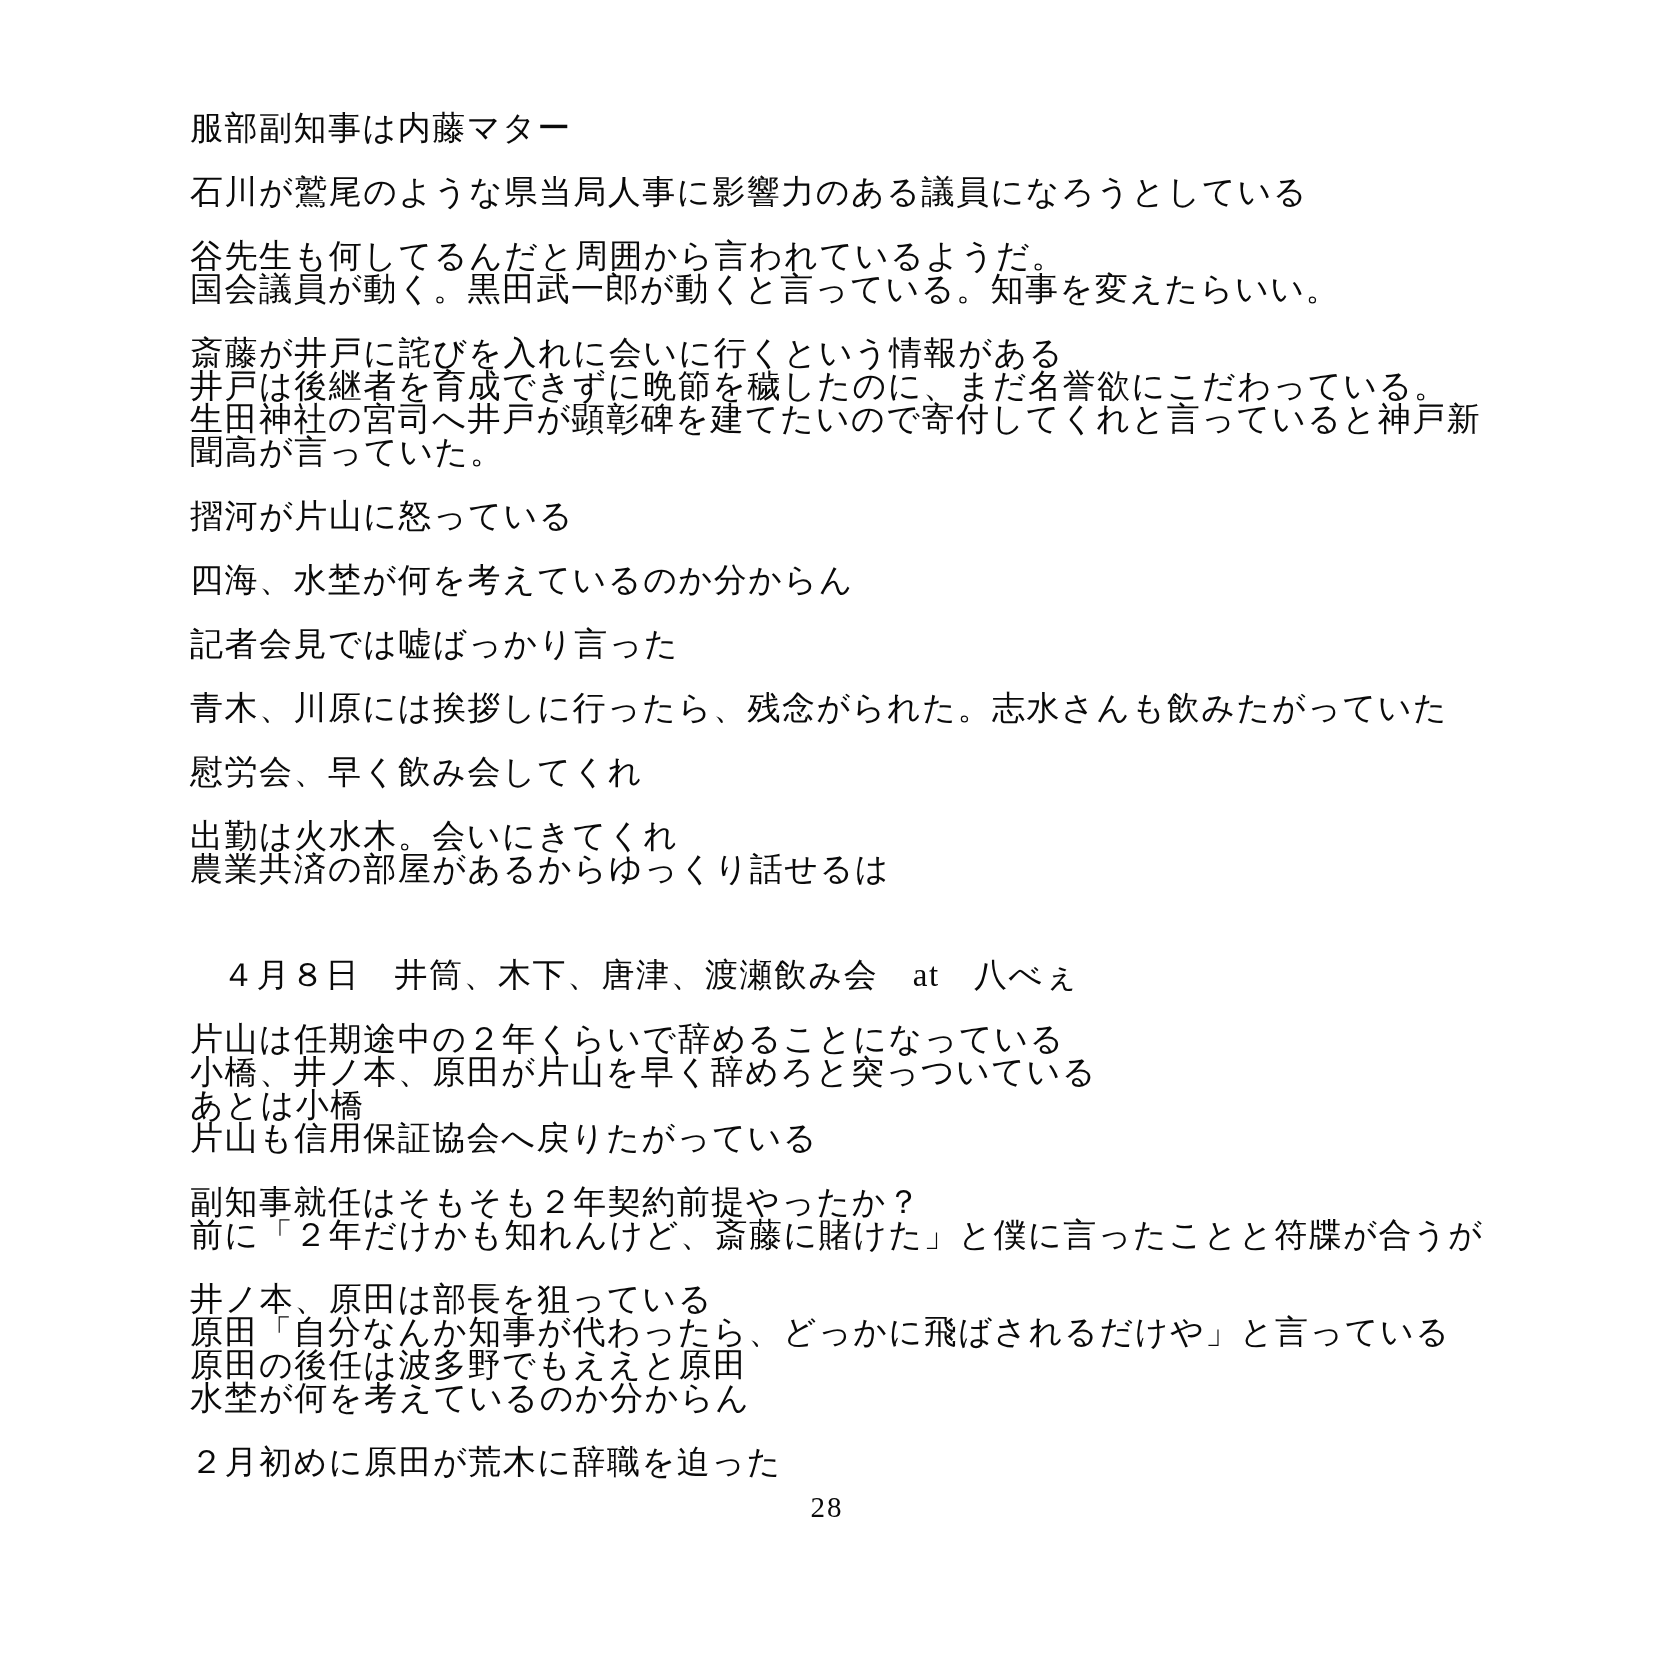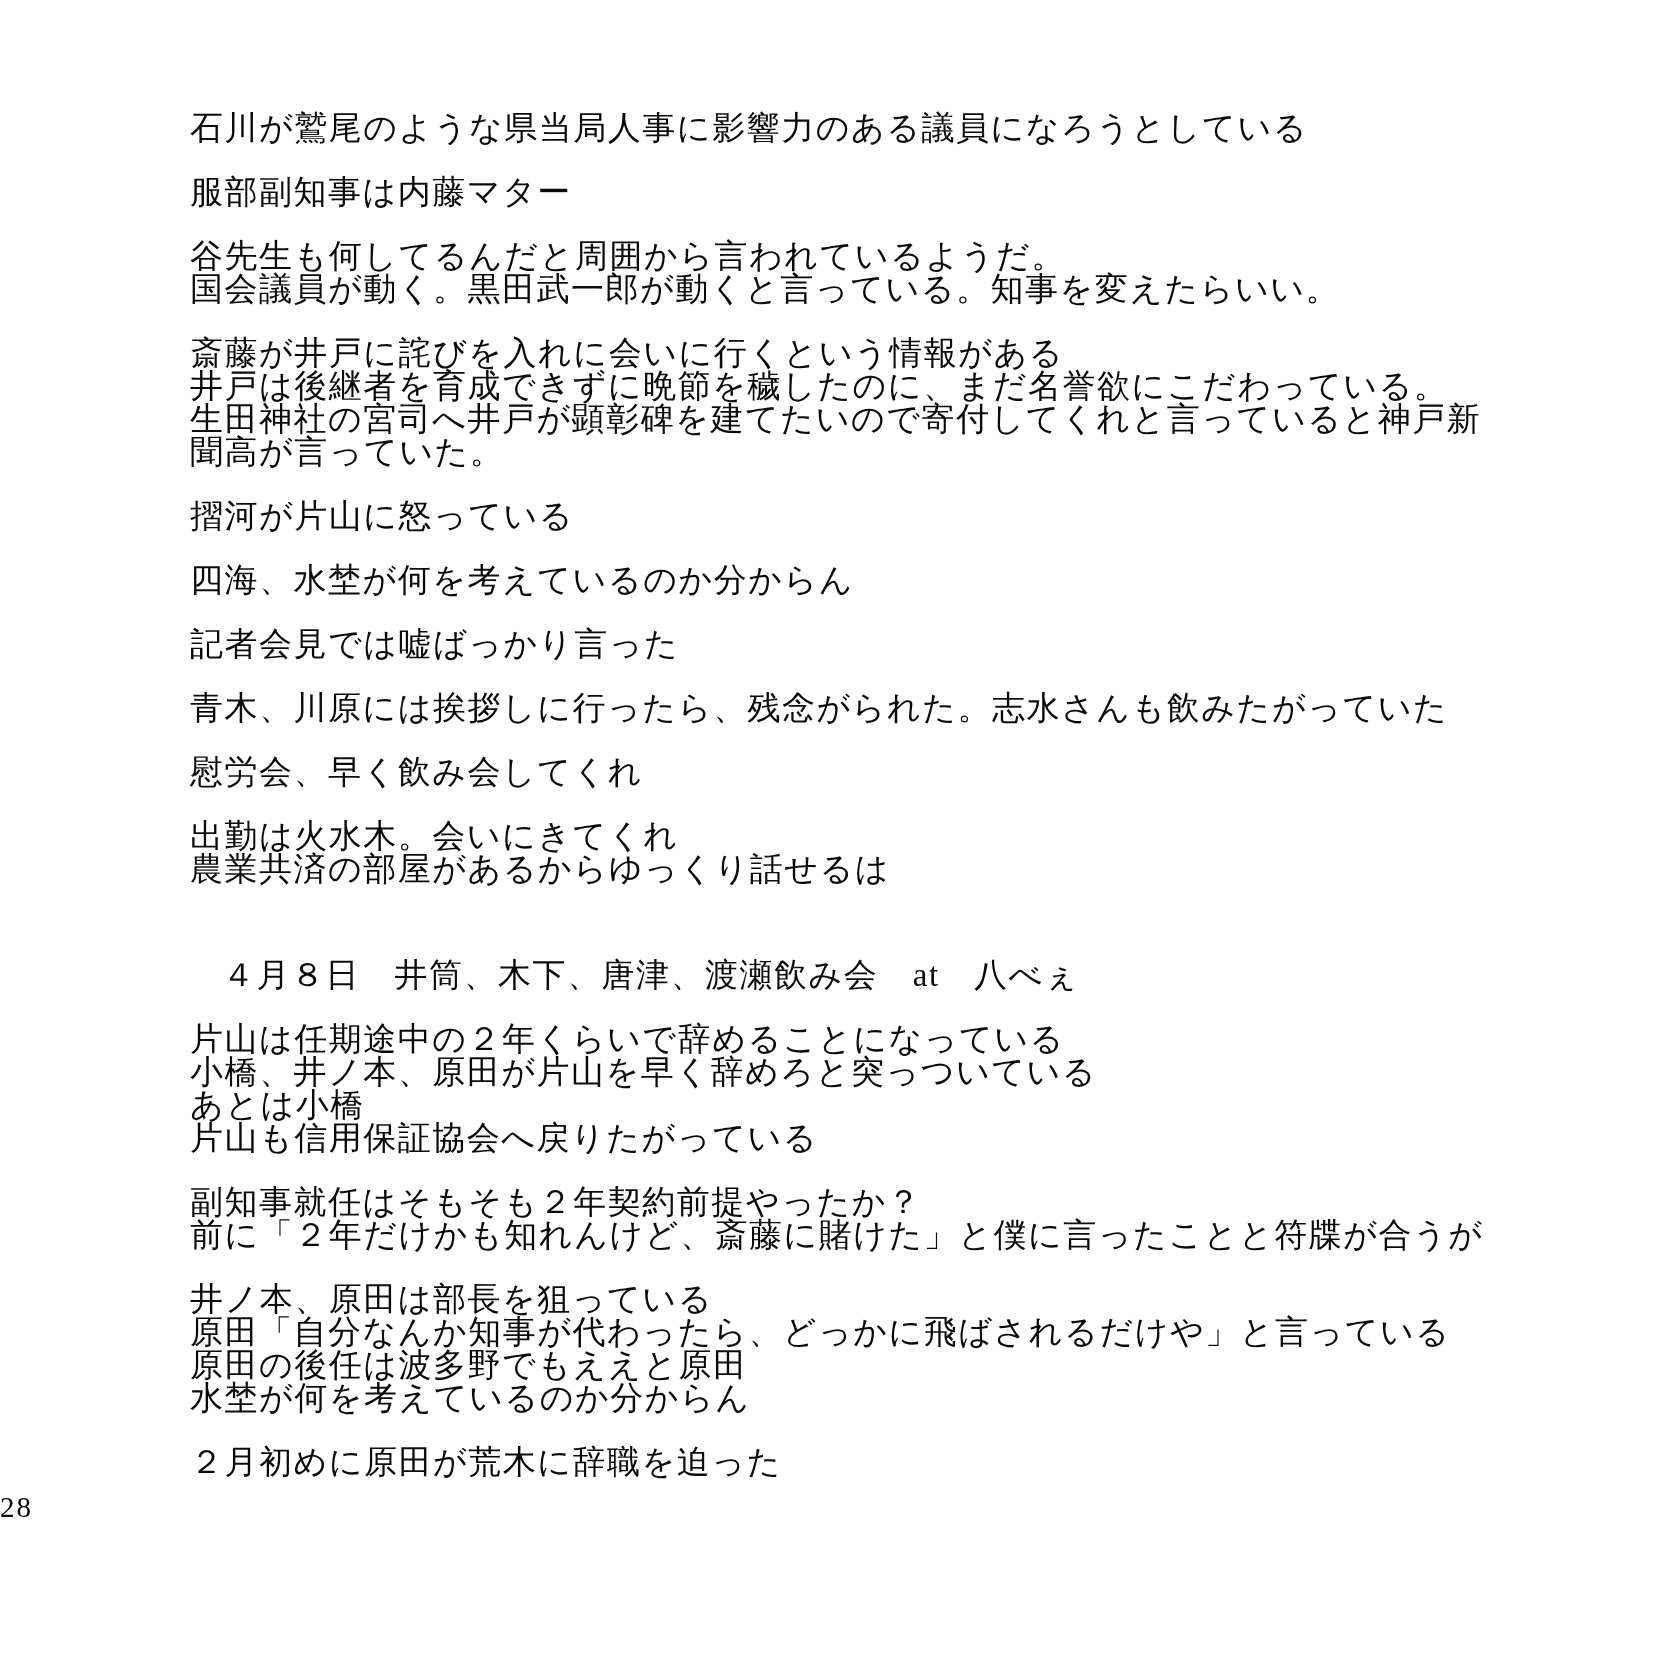--- a/index.html
+++ b/index.html
@@ -45,36 +45,37 @@
     line-height: 33px;
     letter-spacing: 1.5px;
     white-space: pre;
     color: #0a0a0a;
   }
   .page-number {
     position: absolute;
     left: 0;
     top: 1492px;
     width: 1654px;
+    text-align: center;
     font-size: 29px;
     line-height: 30px;
     letter-spacing: 2px;
     color: #0a0a0a;
   }
 </style>
 </head>
 <body>
 
 <div class="page">
   <div class="page-content">
       <div class="para">
-        <div class="line">石川が鷲尾のような県当局人事に影響力のある議員になろうとしている</div>
+        <div class="line">服部副知事は内藤マター</div>
       </div>
       <div class="para">
-        <div class="line">服部副知事は内藤マター</div>
+        <div class="line">石川が鷲尾のような県当局人事に影響力のある議員になろうとしている</div>
       </div>
       <div class="para">
         <div class="line">谷先生も何してるんだと周囲から言われているようだ。</div>
         <div class="line">国会議員が動く。黒田武一郎が動くと言っている。知事を変えたらいい。</div>
       </div>
       <div class="para">
         <div class="line">斎藤が井戸に詫びを入れに会いに行くという情報がある</div>
         <div class="line">井戸は後継者を育成できずに晩節を穢したのに、まだ名誉欲にこだわっている。</div>
         <div class="line">生田神社の宮司へ井戸が顕彰碑を建てたいので寄付してくれと言っていると神戸新</div>
         <div class="line">聞高が言っていた。</div>

